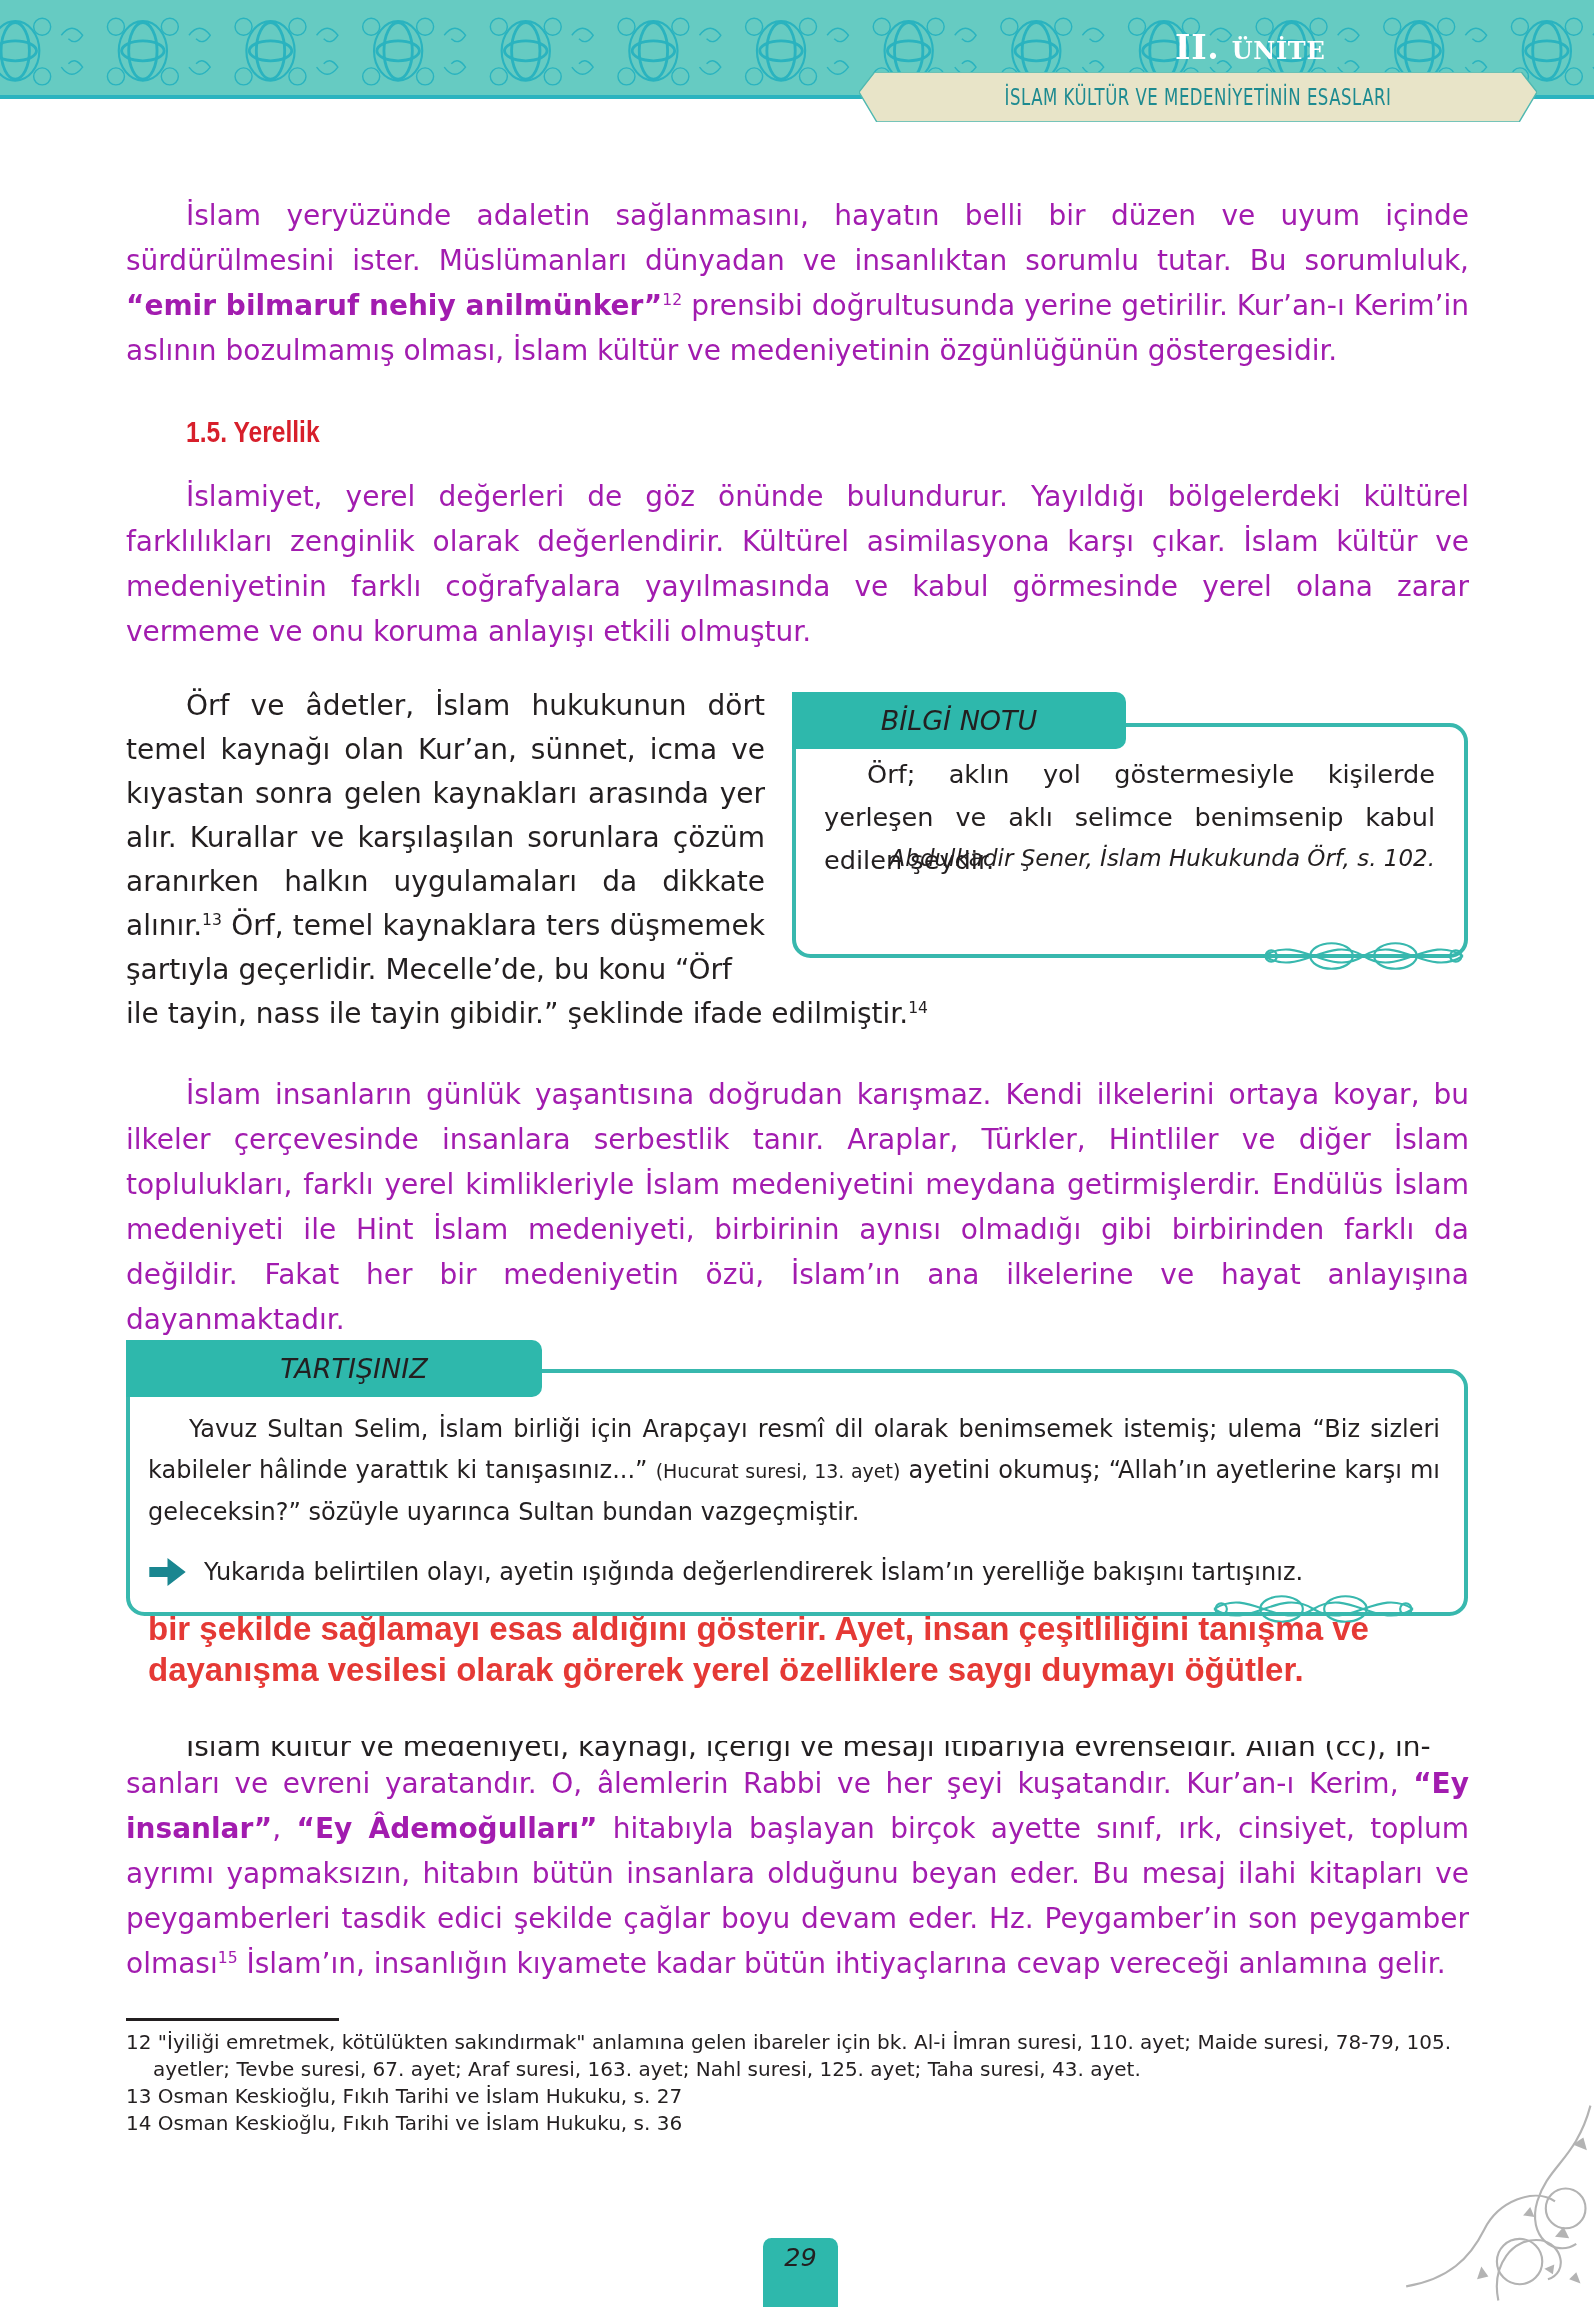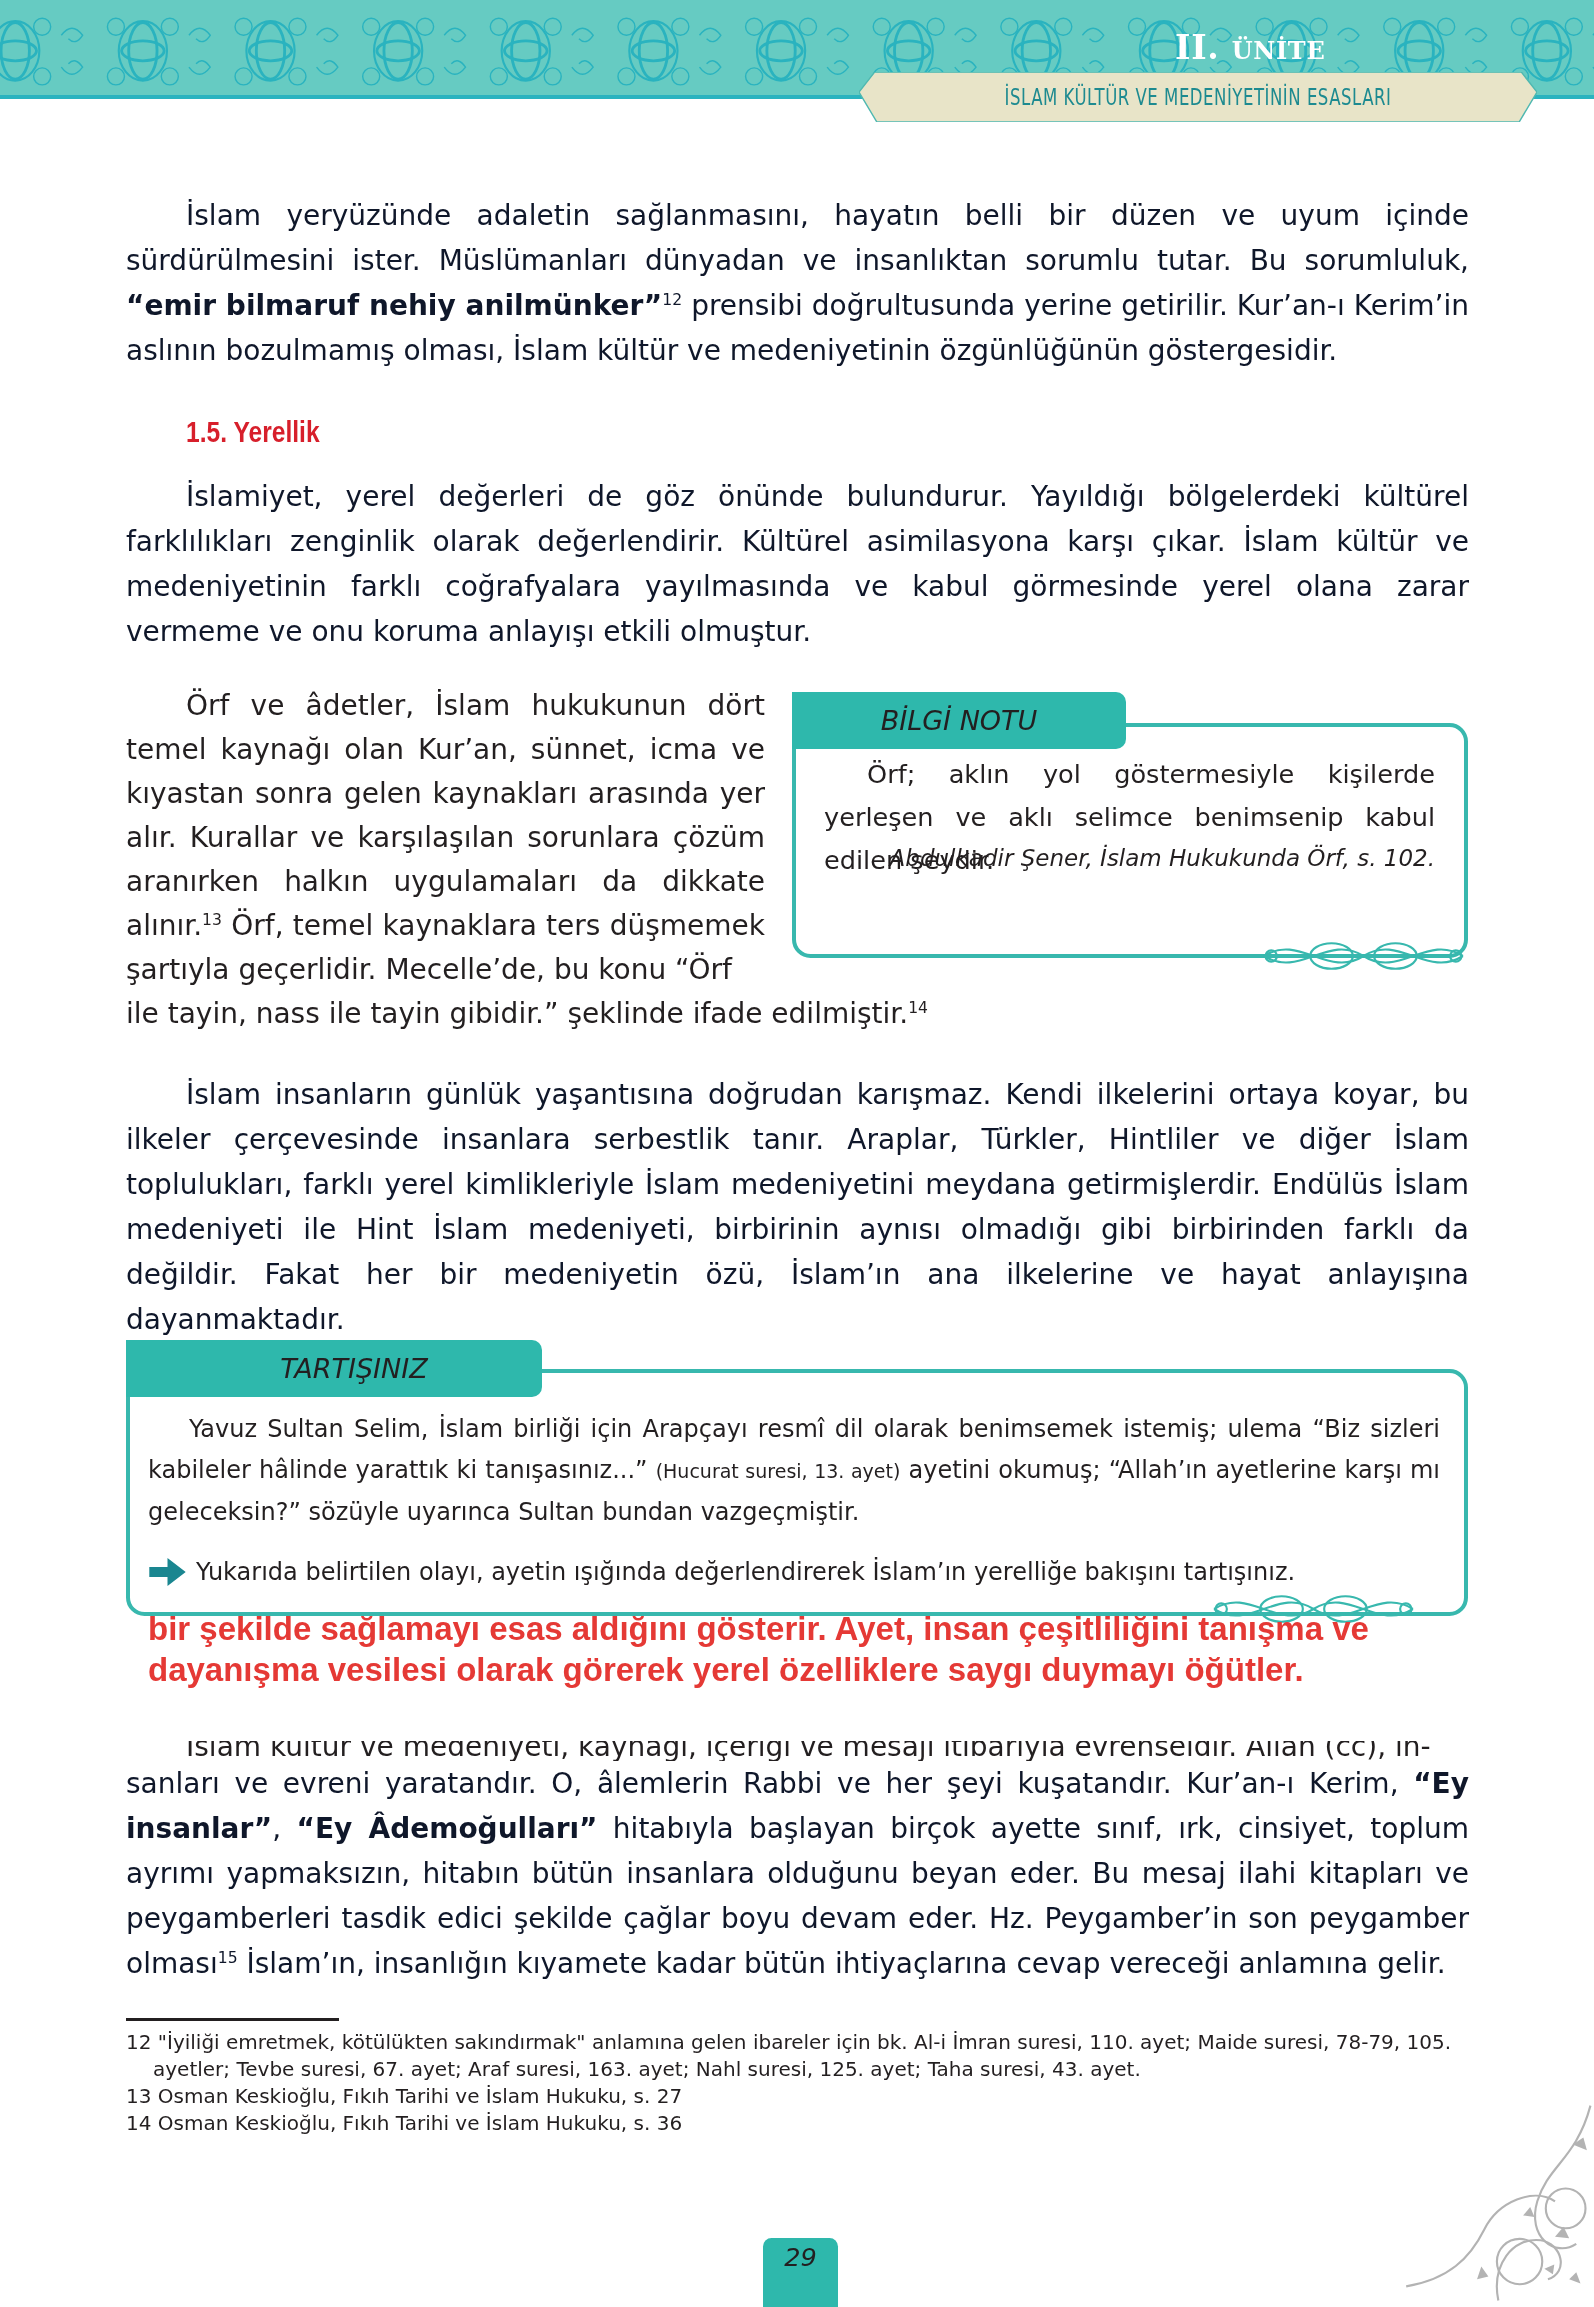--- a/index.html
+++ b/index.html
@@ -30,21 +30,21 @@
   .ribbon-text {
     position:absolute; left:0; top:0; width:678px; height:50px;
     display:flex; align-items:center; justify-content:center;
     color:#1d8a90; font-family:"DejaVu Sans", sans-serif;
     font-size:23px; transform:scaleX(0.72); letter-spacing:0.7px;
   }
 
   .body-text {
     position:absolute; left:126px; width:1343px;
     font-family:"DejaVu Sans", sans-serif; font-size:28px;
-    line-height:45px; text-align:justify; color:#0f172a;
+    line-height:45px; text-align:justify; color:#a21caf;
     transform-origin:left top;
   }
   .p { margin:0; text-indent:60px; }
   .bold { font-weight:bold; }
   sup { font-size:15.6px; line-height:0; vertical-align:super; }
 
   .heading {
     position:absolute; left:186px; top:415px; color:#d71f2b;
     font-family:"Liberation Sans", sans-serif; font-weight:bold;
     font-size:30px; transform:scaleX(0.82); transform-origin:left;
@@ -87,21 +87,21 @@
   .tart-text {
     position:absolute; left:148px; top:1409px; width:1292px;
     font-family:"DejaVu Sans", sans-serif; font-size:24px; line-height:41px;
     color:#231f20; text-align:justify;
   }
   .tart-text .p { text-indent:41px; }
   .tart-text .small { font-size:19px; }
   .tart-q {
     position:absolute; left:149px; top:1554px; width:1292px;
     font-family:"DejaVu Sans", sans-serif; font-size:24px; line-height:36px;
-    display:flex; align-items:center; gap:10px; white-space:nowrap;
+    display:flex; align-items:center; gap:18px; white-space:nowrap;
   }
 
   .answer {
     position:absolute; left:148px; top:1608px; width:1335px; height:149px;
     overflow:hidden; color:#e53935; font-family:"Liberation Sans", sans-serif;
     font-weight:bold; font-size:33px; line-height:41px; z-index:5;
   }
 
   .hidden-line {
     position:absolute; left:186px; top:1741px; width:1284px; height:20px;

